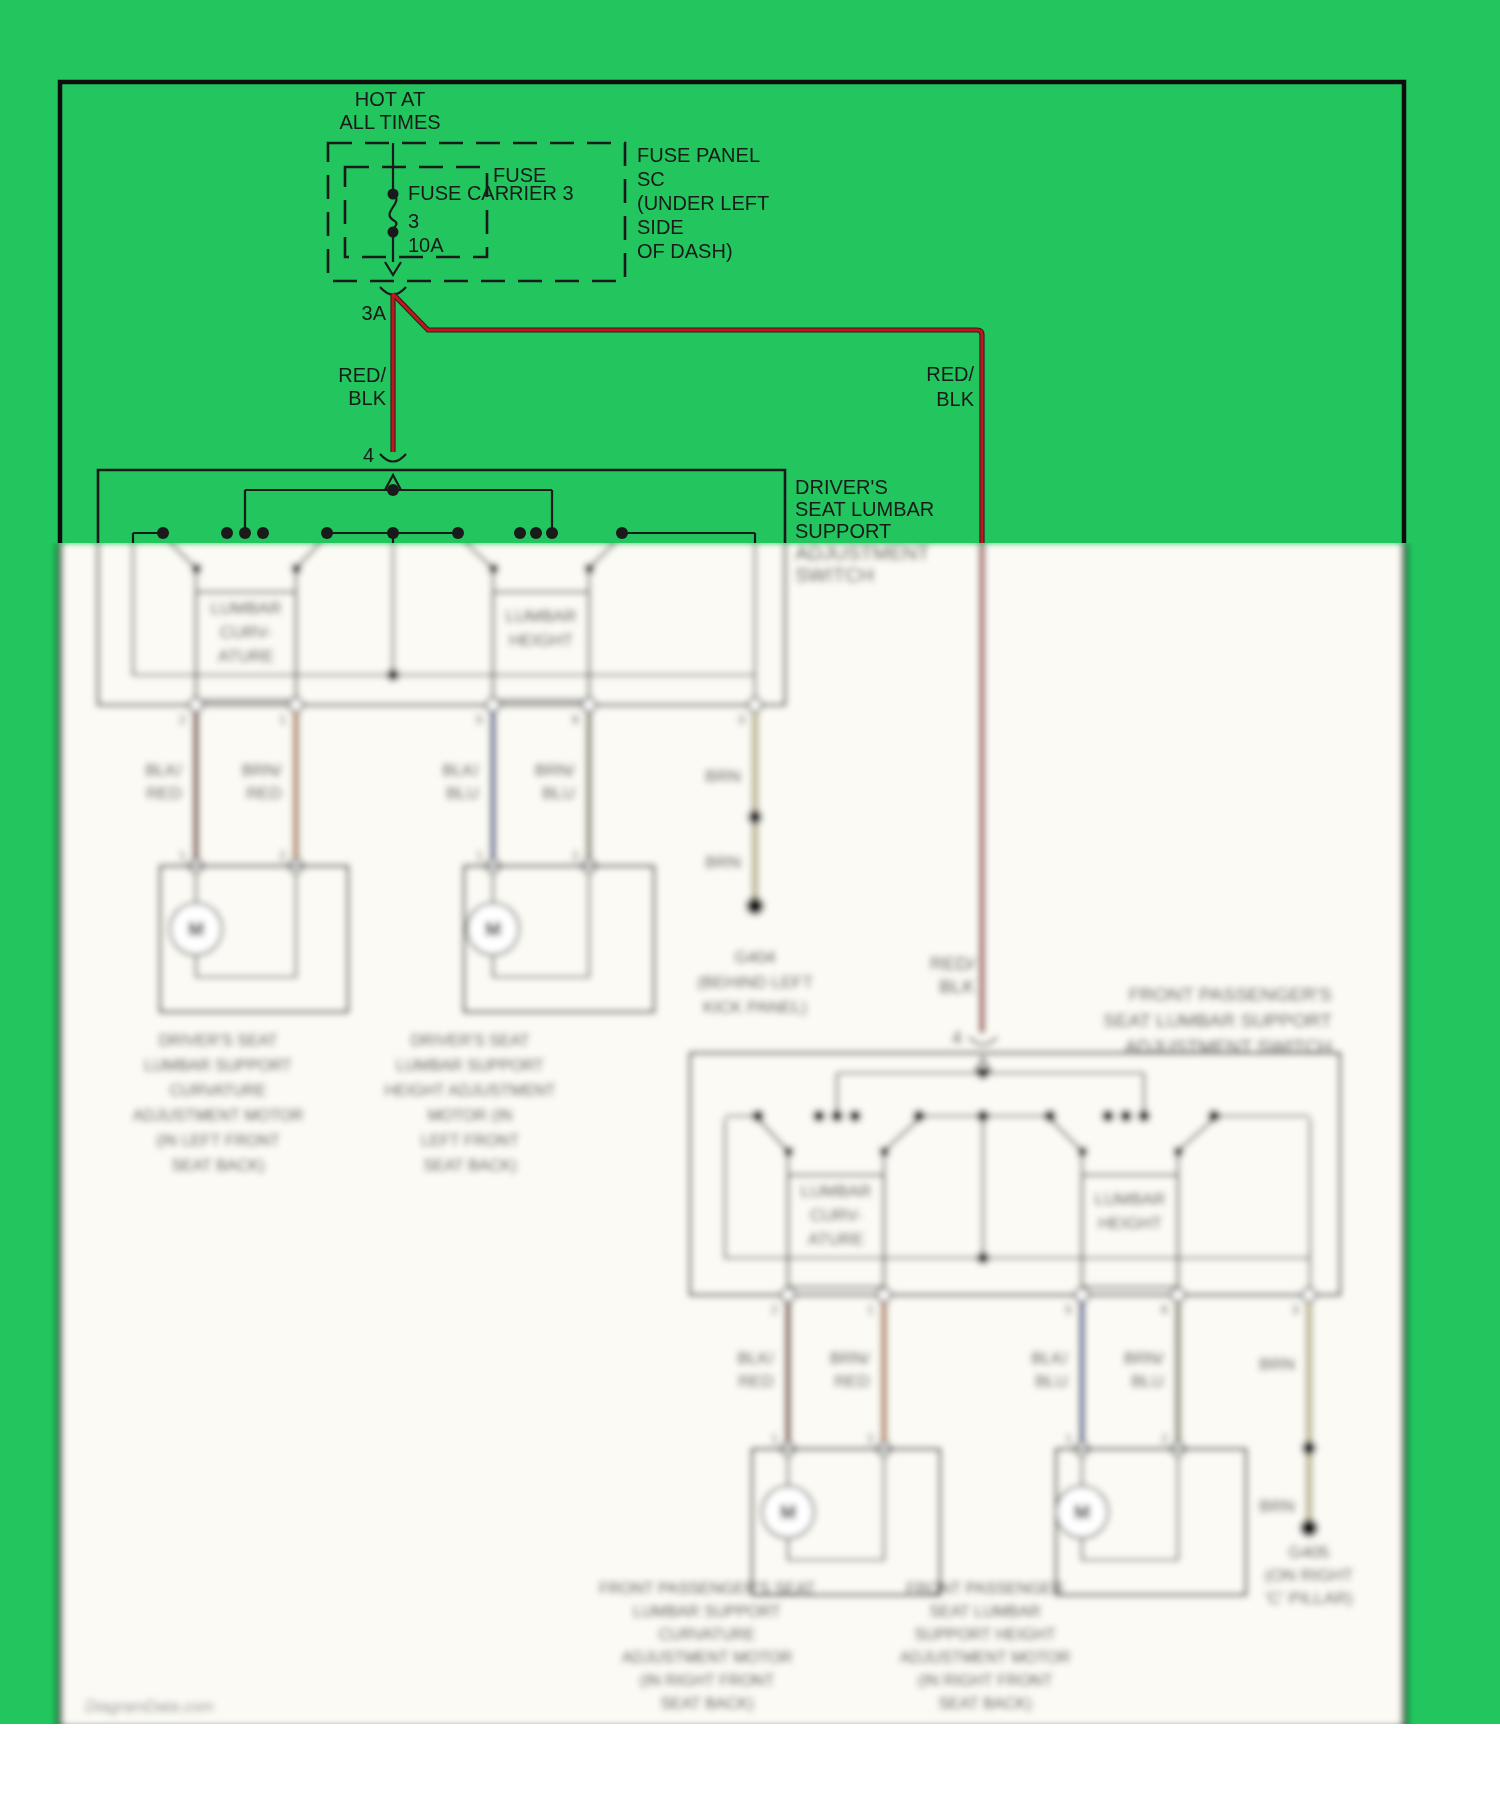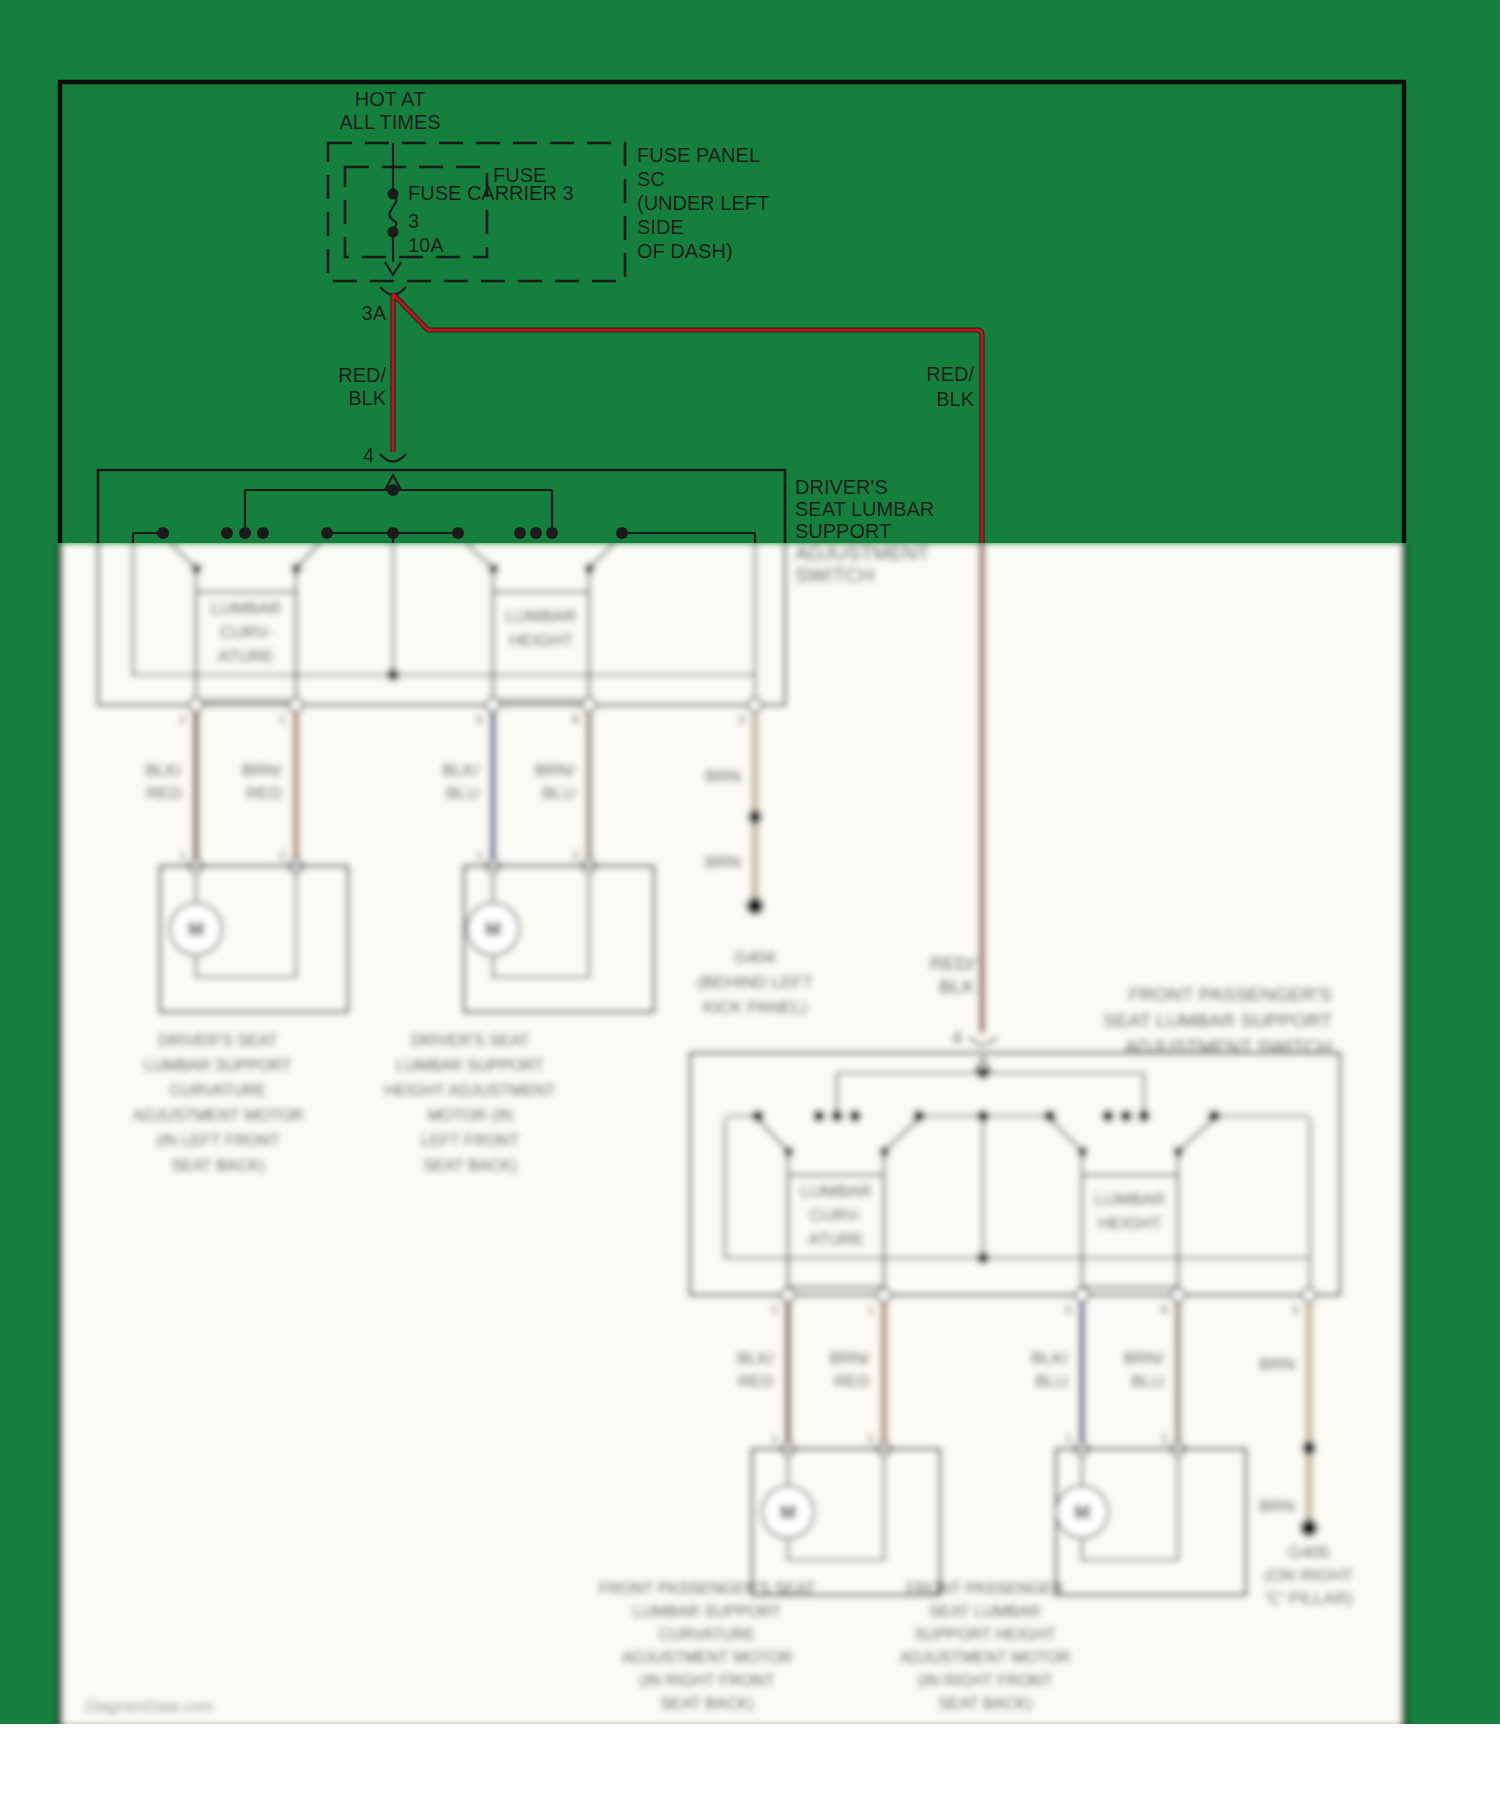--- a/index.html
+++ b/index.html
@@ -1,16 +1,16 @@
 <!DOCTYPE html>
 <html style="--line: #1a1a1a; --feed-wire: #c3161c; --blk-red-wire: #9a4a42; --brn-red-wire: #e09a55; --blk-blu-wire: #5f74b8; --brn-blu-wire: #b2aa92; --brn-wire: #eadfa2; --blur-bg: #fbfaf4; --watermark: #8a8a8a;"><head>
 <meta charset="utf-8">
 <style>
   html,body{margin:0;padding:0;background:#ffffff;}
-  .canvas{position:relative;width:1500px;height:1724px;background:#15803d;overflow:hidden;}
+  .canvas{position:relative;width:1500px;height:1724px;background:#22c55e;overflow:hidden;}
   svg{position:absolute;left:0;top:0;}
   svg text{font-family:"Liberation Sans","DejaVu Sans",sans-serif;fill:#1a1a1a;}
   .t20{font-size:20px;}
   .t19{font-size:19px;}
   .t17{font-size:17px;}
   .t16{font-size:16px;}
   .t13{font-size:12.5px;}
   .mid{text-anchor:middle;}
   .end{text-anchor:end;}
   .bold{font-weight:bold;}

